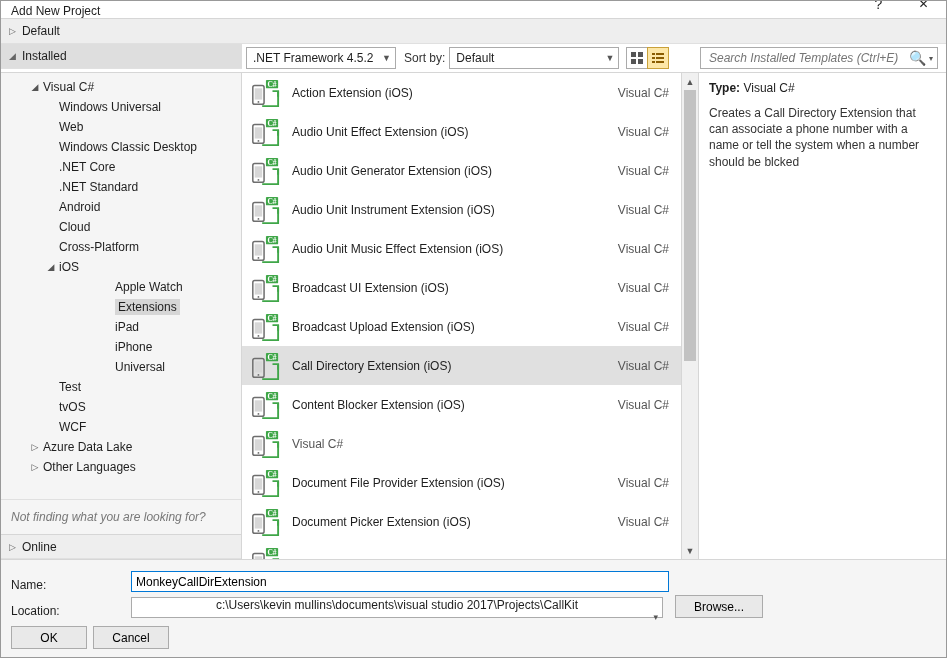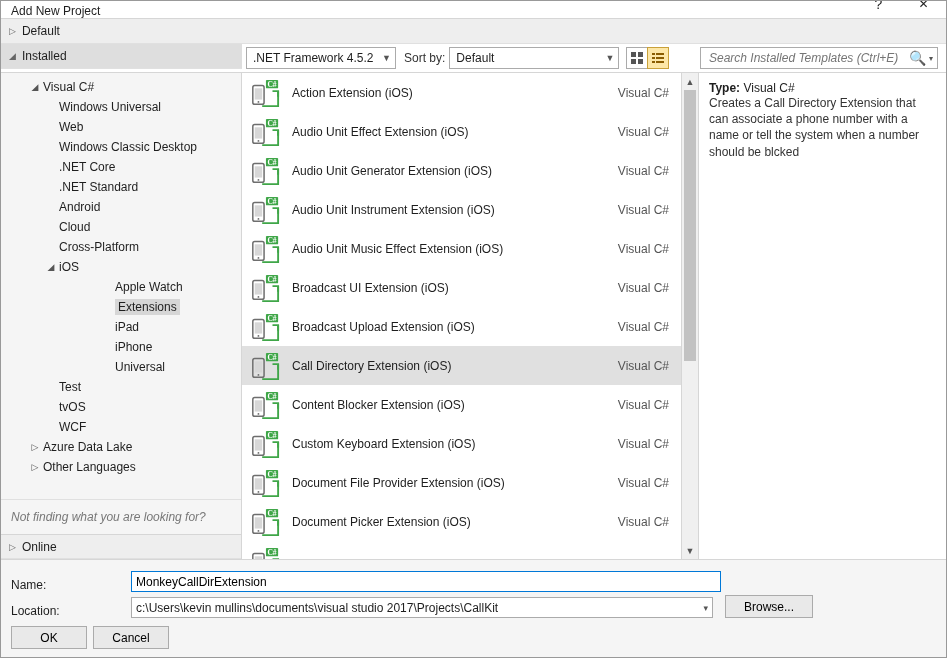--- a/index.html
+++ b/index.html
@@ -180,21 +180,21 @@
     background: #c2c2c2;
   }
 
   
   .right {
     width: 248px;
     border-left: 1px solid #d6d6d6;
     padding: 8px 10px;
     font-size: 12px;
   }
-  .right .type-line { }
+  .right .type-line { margin-bottom: 10px; }
   .right .type-line b { font-weight: 600; }
   .right .desc { color: #333; line-height: 1.35; }
 
   
   .bottom {
     border-top: 1px solid #d6d6d6;
     padding: 6px 10px 8px 10px;
     background: #f5f5f5;
   }
   .form-row {
@@ -204,31 +204,32 @@
   }
   .form-row .flabel { width: 120px; font-size: 12px; }
   .form-row input.text {
     height: 21px;
     border: 1px solid #7a7a7a;
     padding: 0 4px;
     font-size: 12px;
     outline: none;
   }
   .form-row input.name-input {
-    width: 590px;
+    width: 538px;
     border-color: #0078d7;
   }
   .form-row .loc-combo {
-    width: 582px;
+    width: 532px;
     height: 21px;
     border: 1px solid #ababab;
     display: flex; align-items: center;
     padding: 0 4px 0 4px;
     background: #fff;
     font-size: 12px;
+    flex-direction: column;
   }
   .form-row .loc-combo .caret { margin-left: auto; font-size: 9px; color: #555; }
   .btn {
     height: 23px;
     min-width: 76px;
     padding: 0 12px;
     border: 1px solid #ababab;
     background: #e9e9e9;
     font-size: 12px;
     display: inline-flex;
@@ -519,21 +520,20 @@
         <div class="template-row">
           <div class="ticon"><svg viewBox="0 0 32 32">
               <rect x="17" y="2" width="13" height="9" rx="1" fill="#3fa648"></rect>
               <text x="23.5" y="9.5" font-size="8" font-family="Segoe UI" font-weight="700" fill="#fff" text-anchor="middle">C#</text>
               <rect x="3" y="8" width="12" height="20" rx="2" fill="none" stroke="#6e6e6e" stroke-width="1.6"></rect>
               <rect x="5" y="11" width="8" height="12" fill="#d7d7d7"></rect>
               <circle cx="9" cy="25.5" r="1" fill="#6e6e6e"></circle>
               <path d="M13 30 L30 30 L30 14" fill="none" stroke="#3fa648" stroke-width="2"></path>
               <path d="M24 14 L30 14 L30 20" fill="none" stroke="#3fa648" stroke-width="2"></path>
             </svg></div>
-          <div class="tname">Custom Keyboard Extension (iOS)</div>
           <div class="tlang">Visual C#</div>
         </div>
         <div class="template-row">
           <div class="ticon"><svg viewBox="0 0 32 32">
               <rect x="17" y="2" width="13" height="9" rx="1" fill="#3fa648"></rect>
               <text x="23.5" y="9.5" font-size="8" font-family="Segoe UI" font-weight="700" fill="#fff" text-anchor="middle">C#</text>
               <rect x="3" y="8" width="12" height="20" rx="2" fill="none" stroke="#6e6e6e" stroke-width="1.6"></rect>
               <rect x="5" y="11" width="8" height="12" fill="#d7d7d7"></rect>
               <circle cx="9" cy="25.5" r="1" fill="#6e6e6e"></circle>
               <path d="M13 30 L30 30 L30 14" fill="none" stroke="#3fa648" stroke-width="2"></path>

